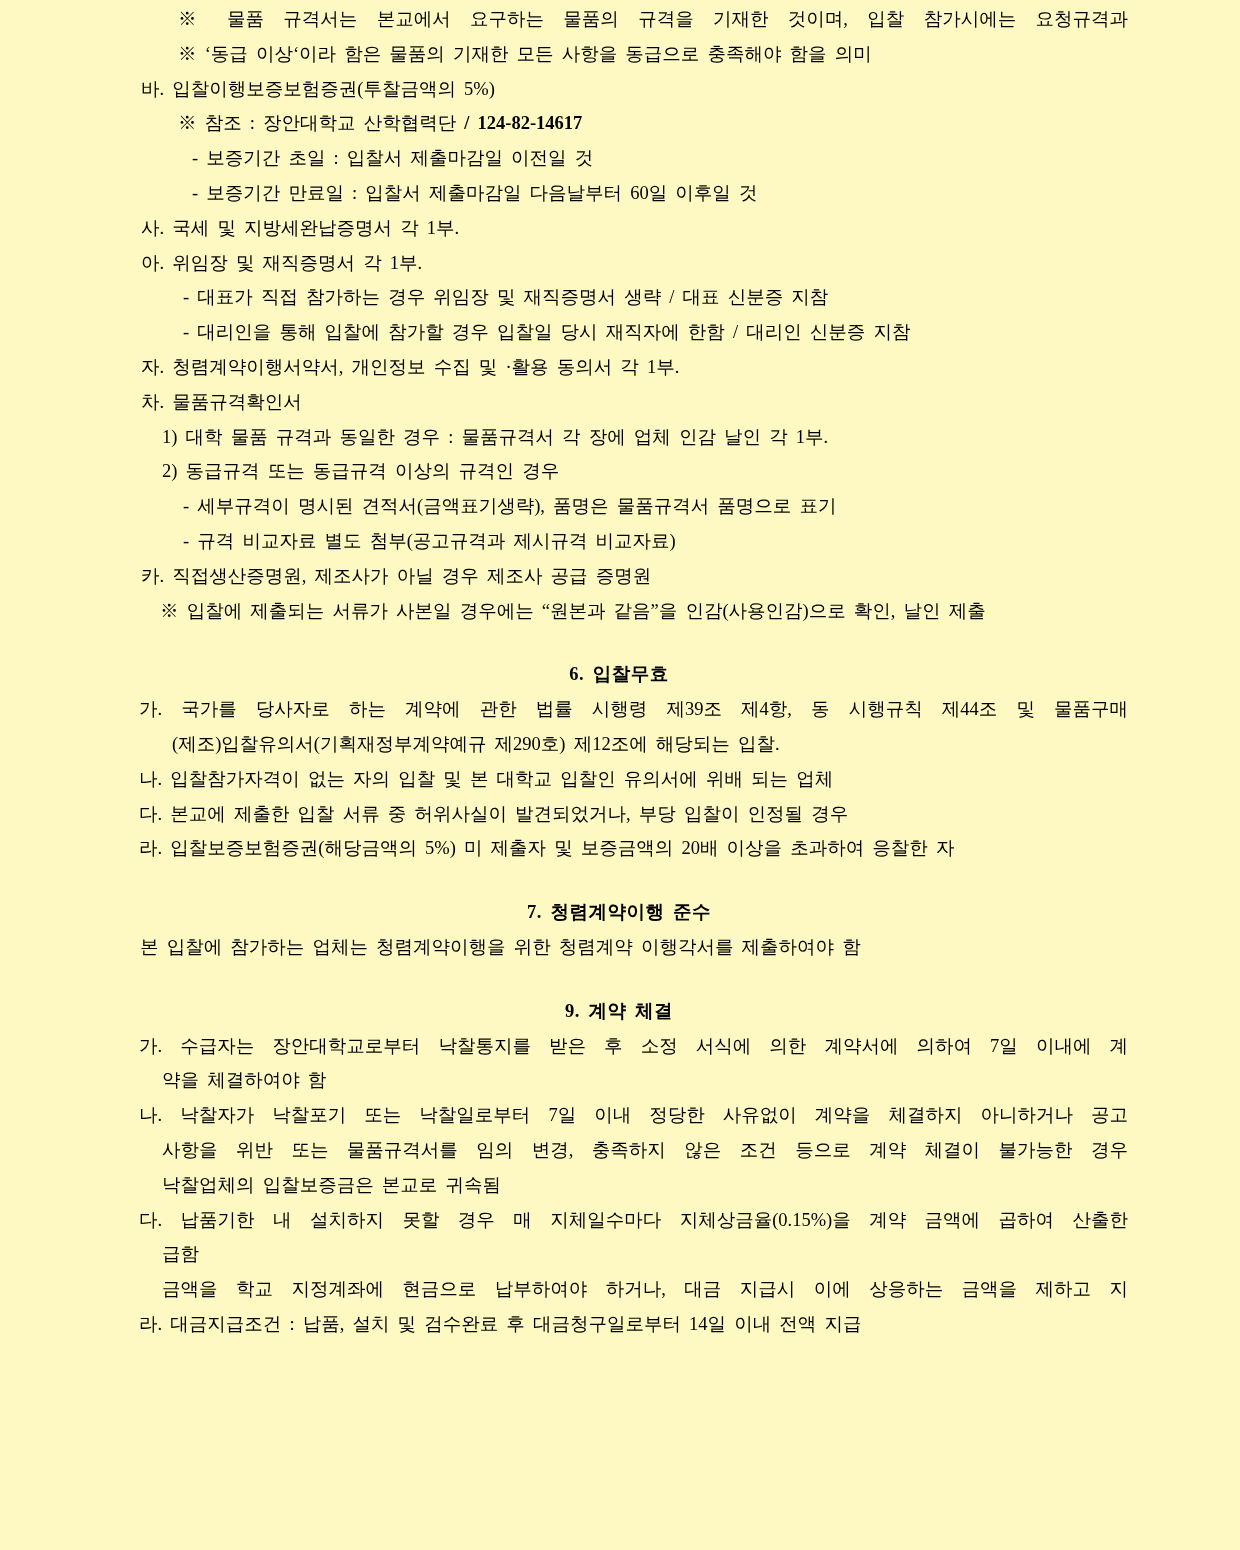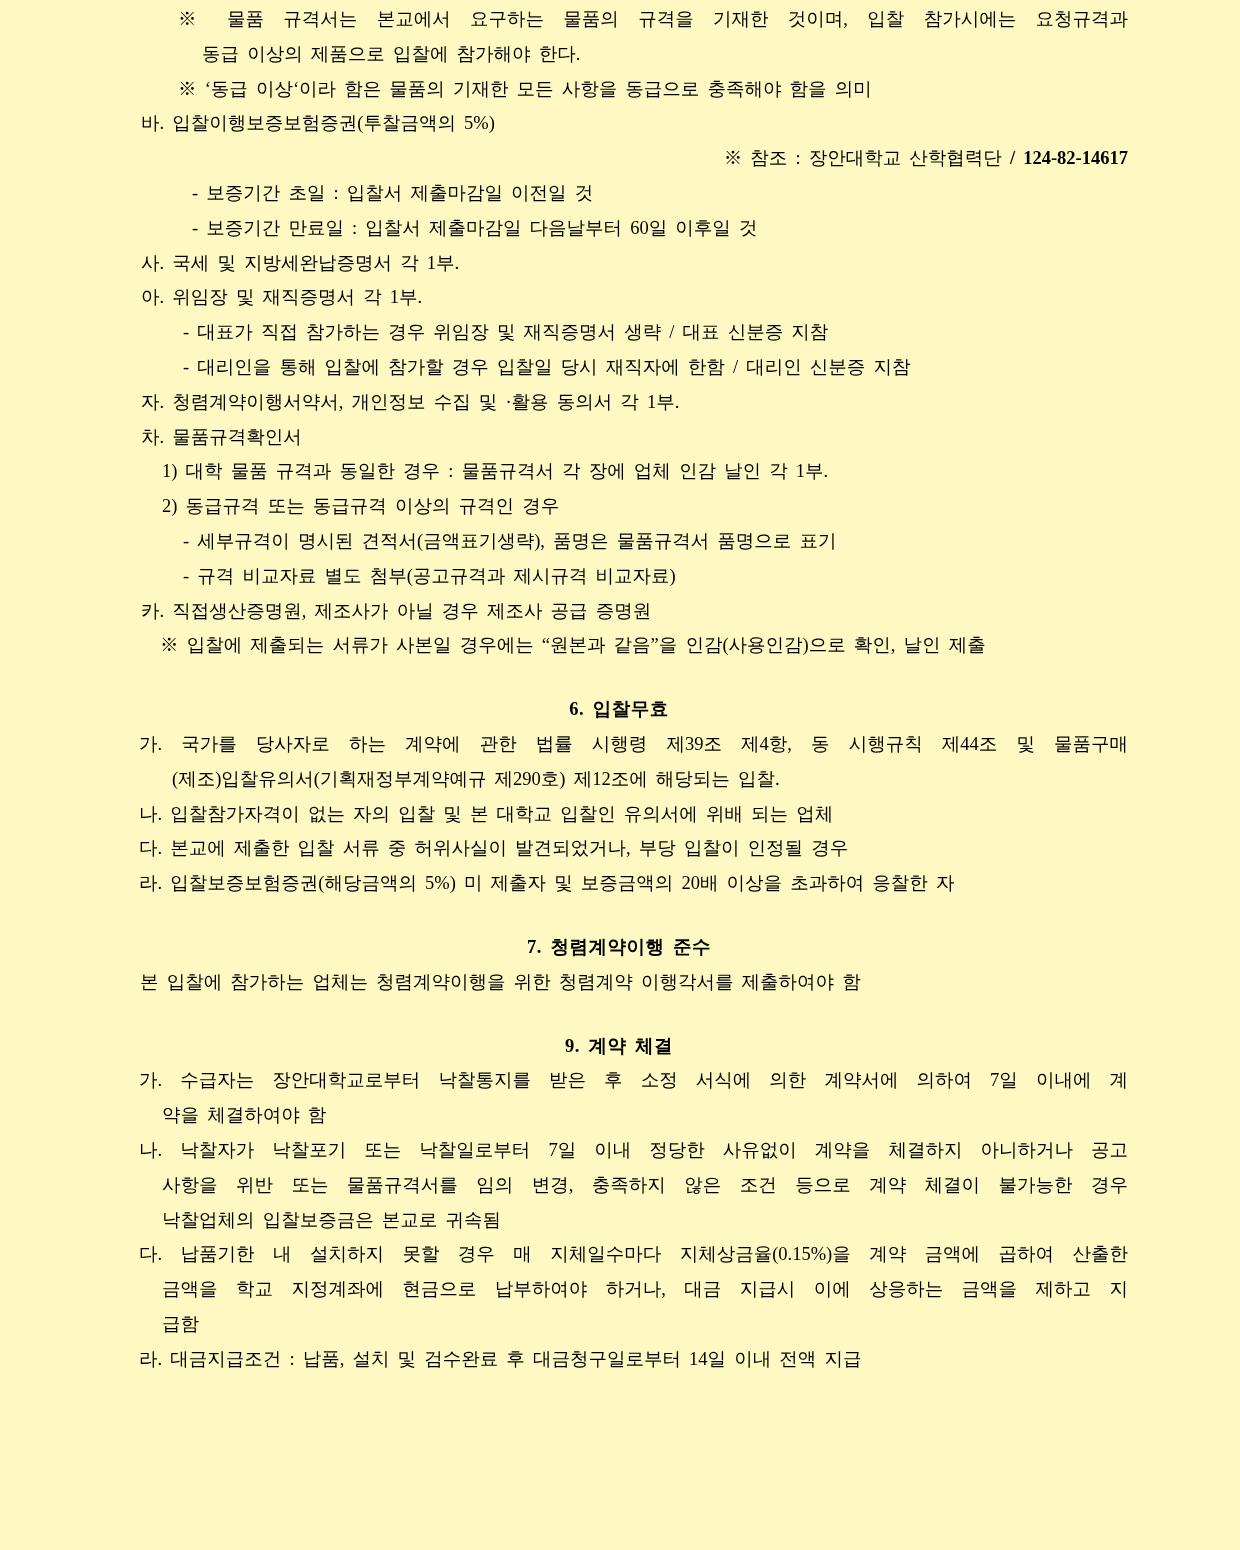--- a/index.html
+++ b/index.html
@@ -42,24 +42,23 @@
   }
   .bold { font-weight: bold; }
 </style>
 </head>
 <body>
 
 <div class="page">
   <div class="doc">
       <div class="block">
         <div class="line fill" style="padding-left: 68px;">※ 물품 규격서는 본교에서 요구하는 물품의 규격을 기재한 것이며, 입찰 참가시에는 요청규격과</div>
-        <div class="line" style="padding-left: 92px;">동급 이상의 제품으로 입찰에 참가해야 한다.</div>
         <div class="line" style="padding-left: 68px;">※ ‘동급 이상‘이라 함은 물품의 기재한 모든 사항을 동급으로 충족해야 함을 의미</div>
         <div class="line" style="padding-left: 31px;">바. 입찰이행보증보험증권(투찰금액의 5%)</div>
-        <div class="line" style="padding-left: 68px; text-align: right;"><span class="">※ 참조 : 장안대학교 산학협력단 </span><span class="bold">/ 124-82-14617</span></div>
+        <div class="line" style="padding-left: 68px;"><span class="">※ 참조 : 장안대학교 산학협력단 </span><span class="bold">/ 124-82-14617</span></div>
         <div class="line" style="padding-left: 82px;">- 보증기간 초일 : 입찰서 제출마감일 이전일 것</div>
         <div class="line" style="padding-left: 82px;">- 보증기간 만료일 : 입찰서 제출마감일 다음날부터 60일 이후일 것</div>
         <div class="line" style="padding-left: 31px;">사. 국세 및 지방세완납증명서 각 1부.</div>
         <div class="line" style="padding-left: 31px;">아. 위임장 및 재직증명서 각 1부.</div>
         <div class="line" style="padding-left: 73px;">- 대표가 직접 참가하는 경우 위임장 및 재직증명서 생략 / 대표 신분증 지참</div>
         <div class="line" style="padding-left: 73px;">- 대리인을 통해 입찰에 참가할 경우 입찰일 당시 재직자에 한함 / 대리인 신분증 지참</div>
         <div class="line" style="padding-left: 31px;">자. 청렴계약이행서약서, 개인정보 수집 및 ·활용 동의서 각 1부.</div>
         <div class="line" style="padding-left: 31px;">차. 물품규격확인서</div>
         <div class="line" style="padding-left: 52px;">1) 대학 물품 규격과 동일한 경우 : 물품규격서 각 장에 업체 인감 날인 각 1부.</div>
         <div class="line" style="padding-left: 52px;">2) 동급규격 또는 동급규격 이상의 규격인 경우</div>
@@ -81,18 +80,18 @@
         <div class="line" style="padding-left: 30px;">본 입찰에 참가하는 업체는 청렴계약이행을 위한 청렴계약 이행각서를 제출하여야 함</div>
       </div>
       <div class="block">
         <div class="heading">9. 계약 체결</div>
         <div class="line fill" style="padding-left: 29px;">가. 수급자는 장안대학교로부터 낙찰통지를 받은 후 소정 서식에 의한 계약서에 의하여 7일 이내에 계</div>
         <div class="line" style="padding-left: 52px;">약을 체결하여야 함</div>
         <div class="line fill" style="padding-left: 29px;">나. 낙찰자가 낙찰포기 또는 낙찰일로부터 7일 이내 정당한 사유없이 계약을 체결하지 아니하거나 공고</div>
         <div class="line fill" style="padding-left: 52px;">사항을 위반 또는 물품규격서를 임의 변경, 충족하지 않은 조건 등으로 계약 체결이 불가능한 경우</div>
         <div class="line" style="padding-left: 52px;">낙찰업체의 입찰보증금은 본교로 귀속됨</div>
         <div class="line fill" style="padding-left: 29px;">다. 납품기한 내 설치하지 못할 경우 매 지체일수마다 지체상금율(0.15%)을 계약 금액에 곱하여 산출한</div>
+        <div class="line" style="padding-left: 52px;">급함</div>
         <div class="line fill" style="padding-left: 52px;">금액을 학교 지정계좌에 현금으로 납부하여야 하거나, 대금 지급시 이에 상응하는 금액을 제하고 지</div>
-        <div class="line" style="padding-left: 52px;">급함</div>
         <div class="line" style="padding-left: 29px;">라. 대금지급조건 : 납품, 설치 및 검수완료 후 대금청구일로부터 14일 이내 전액 지급</div>
       </div>
     </div>
 </div>
 
 </body></html>

